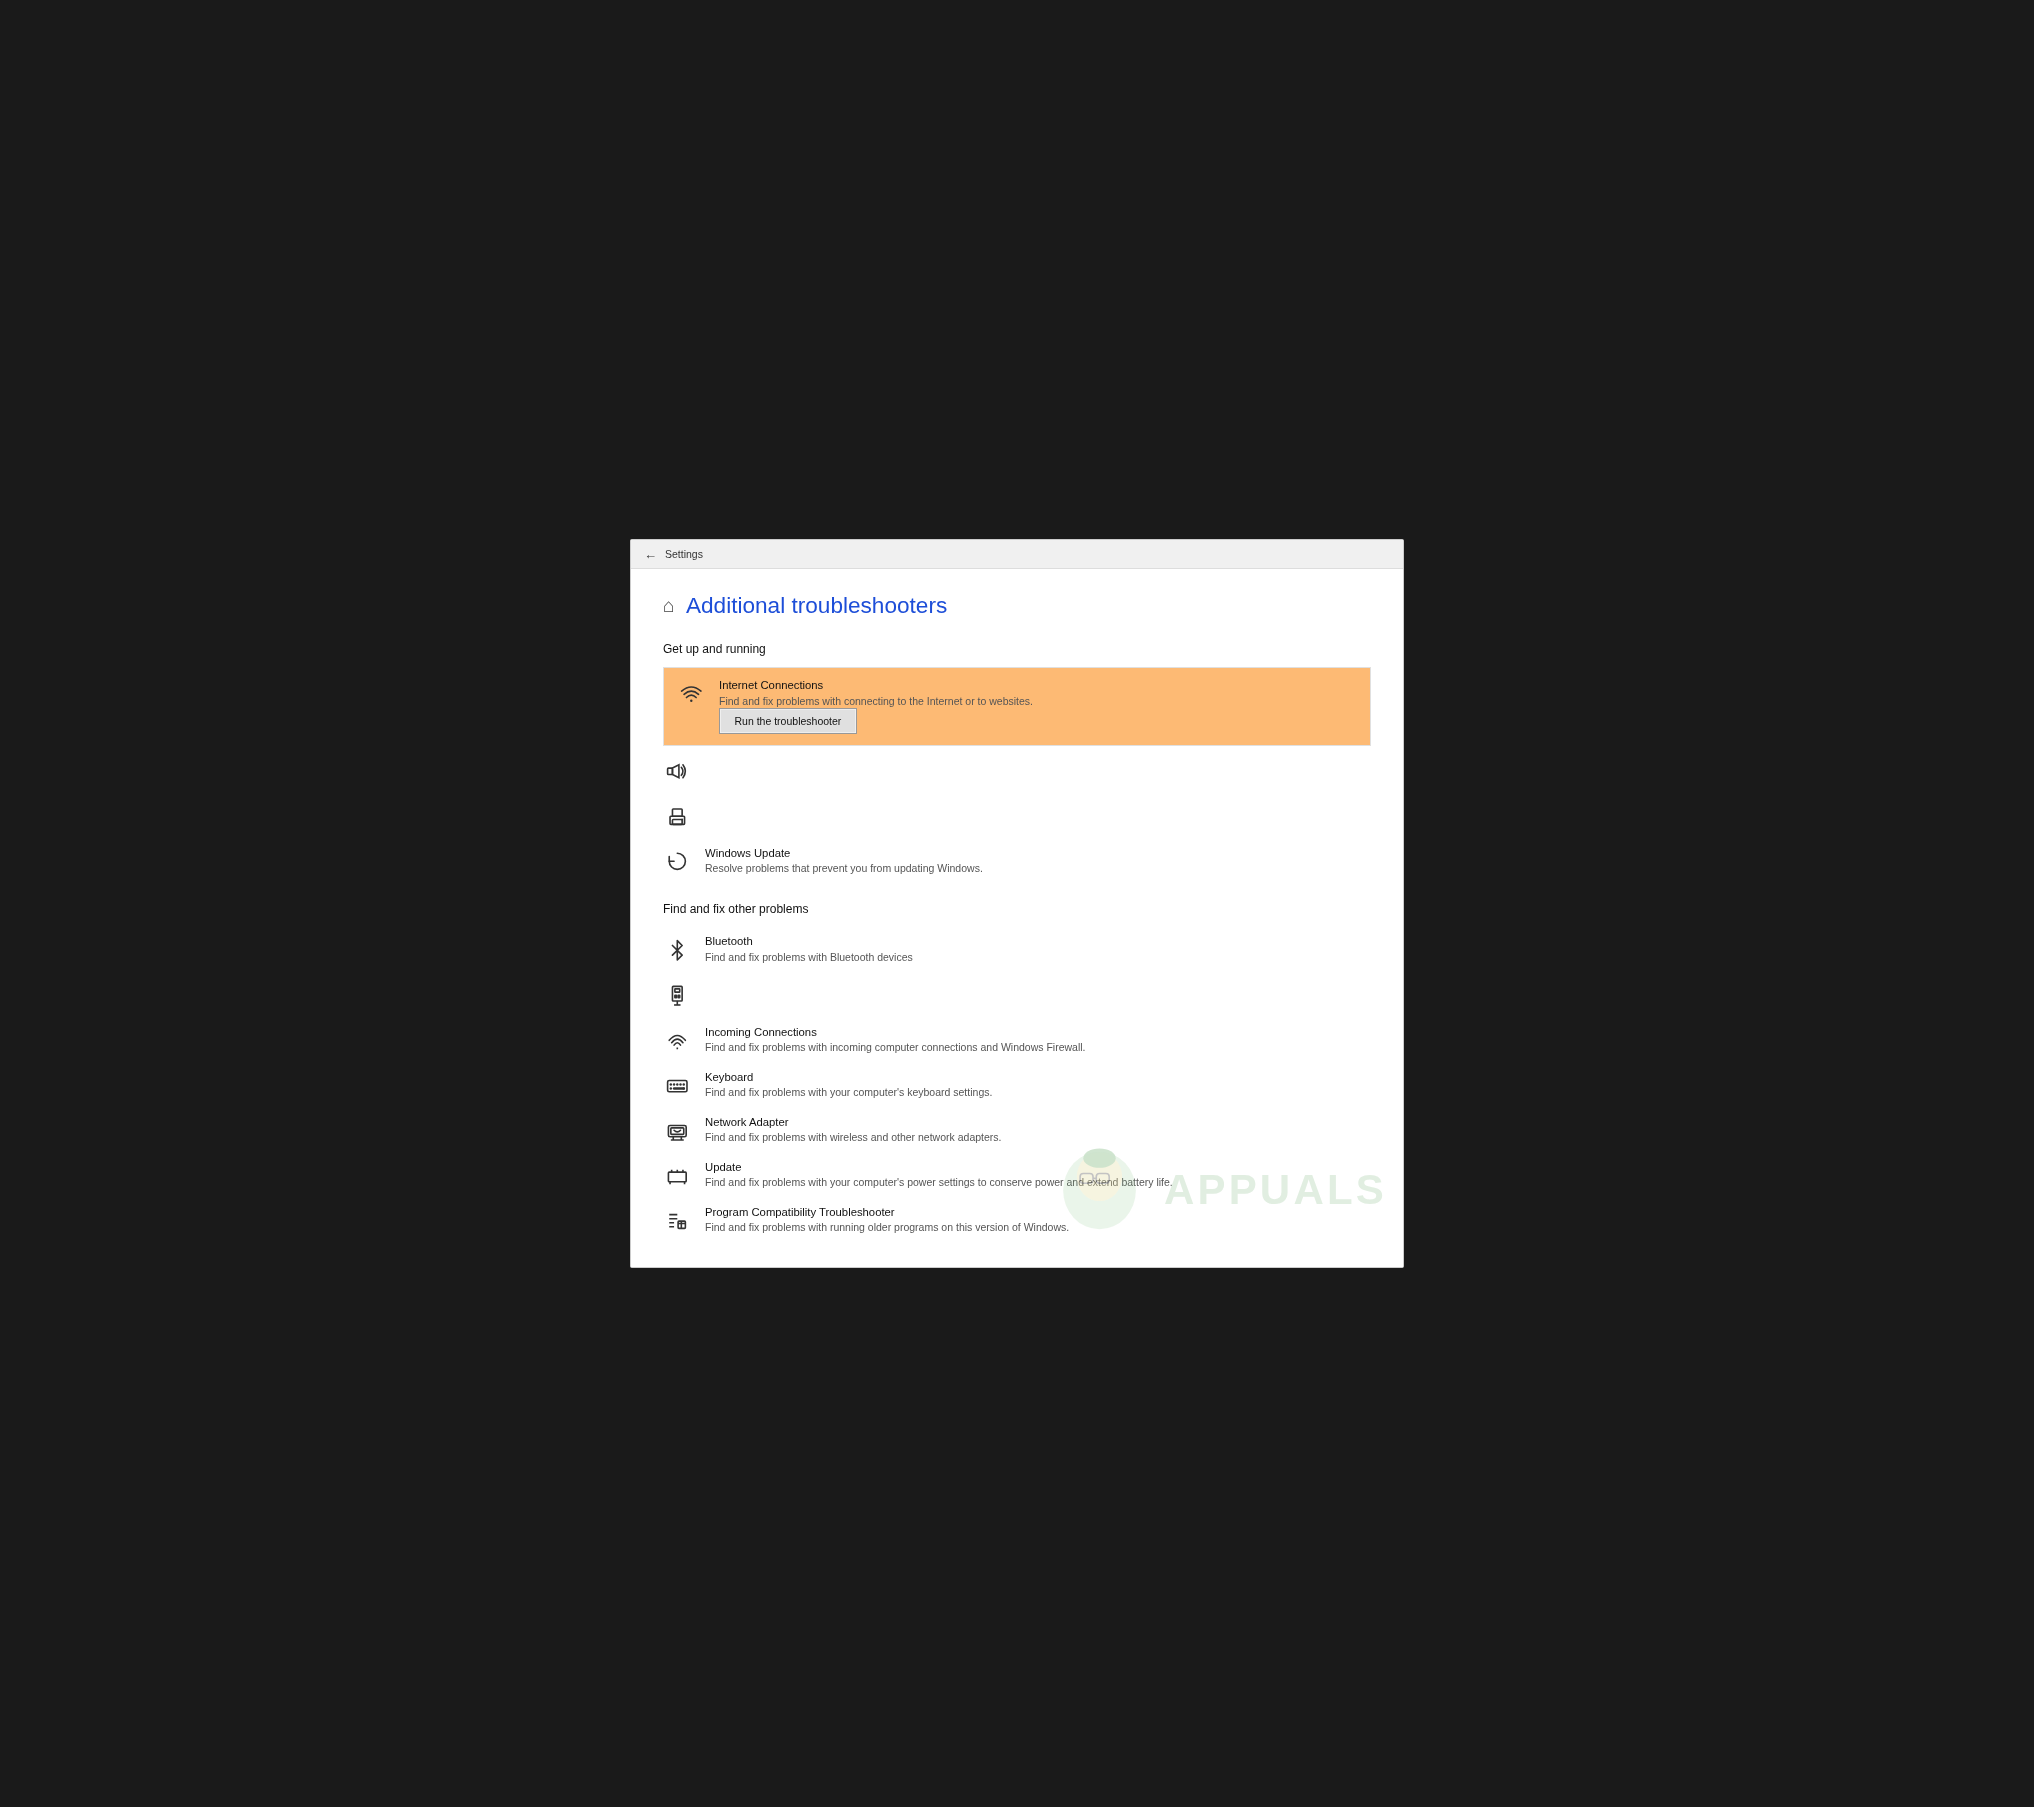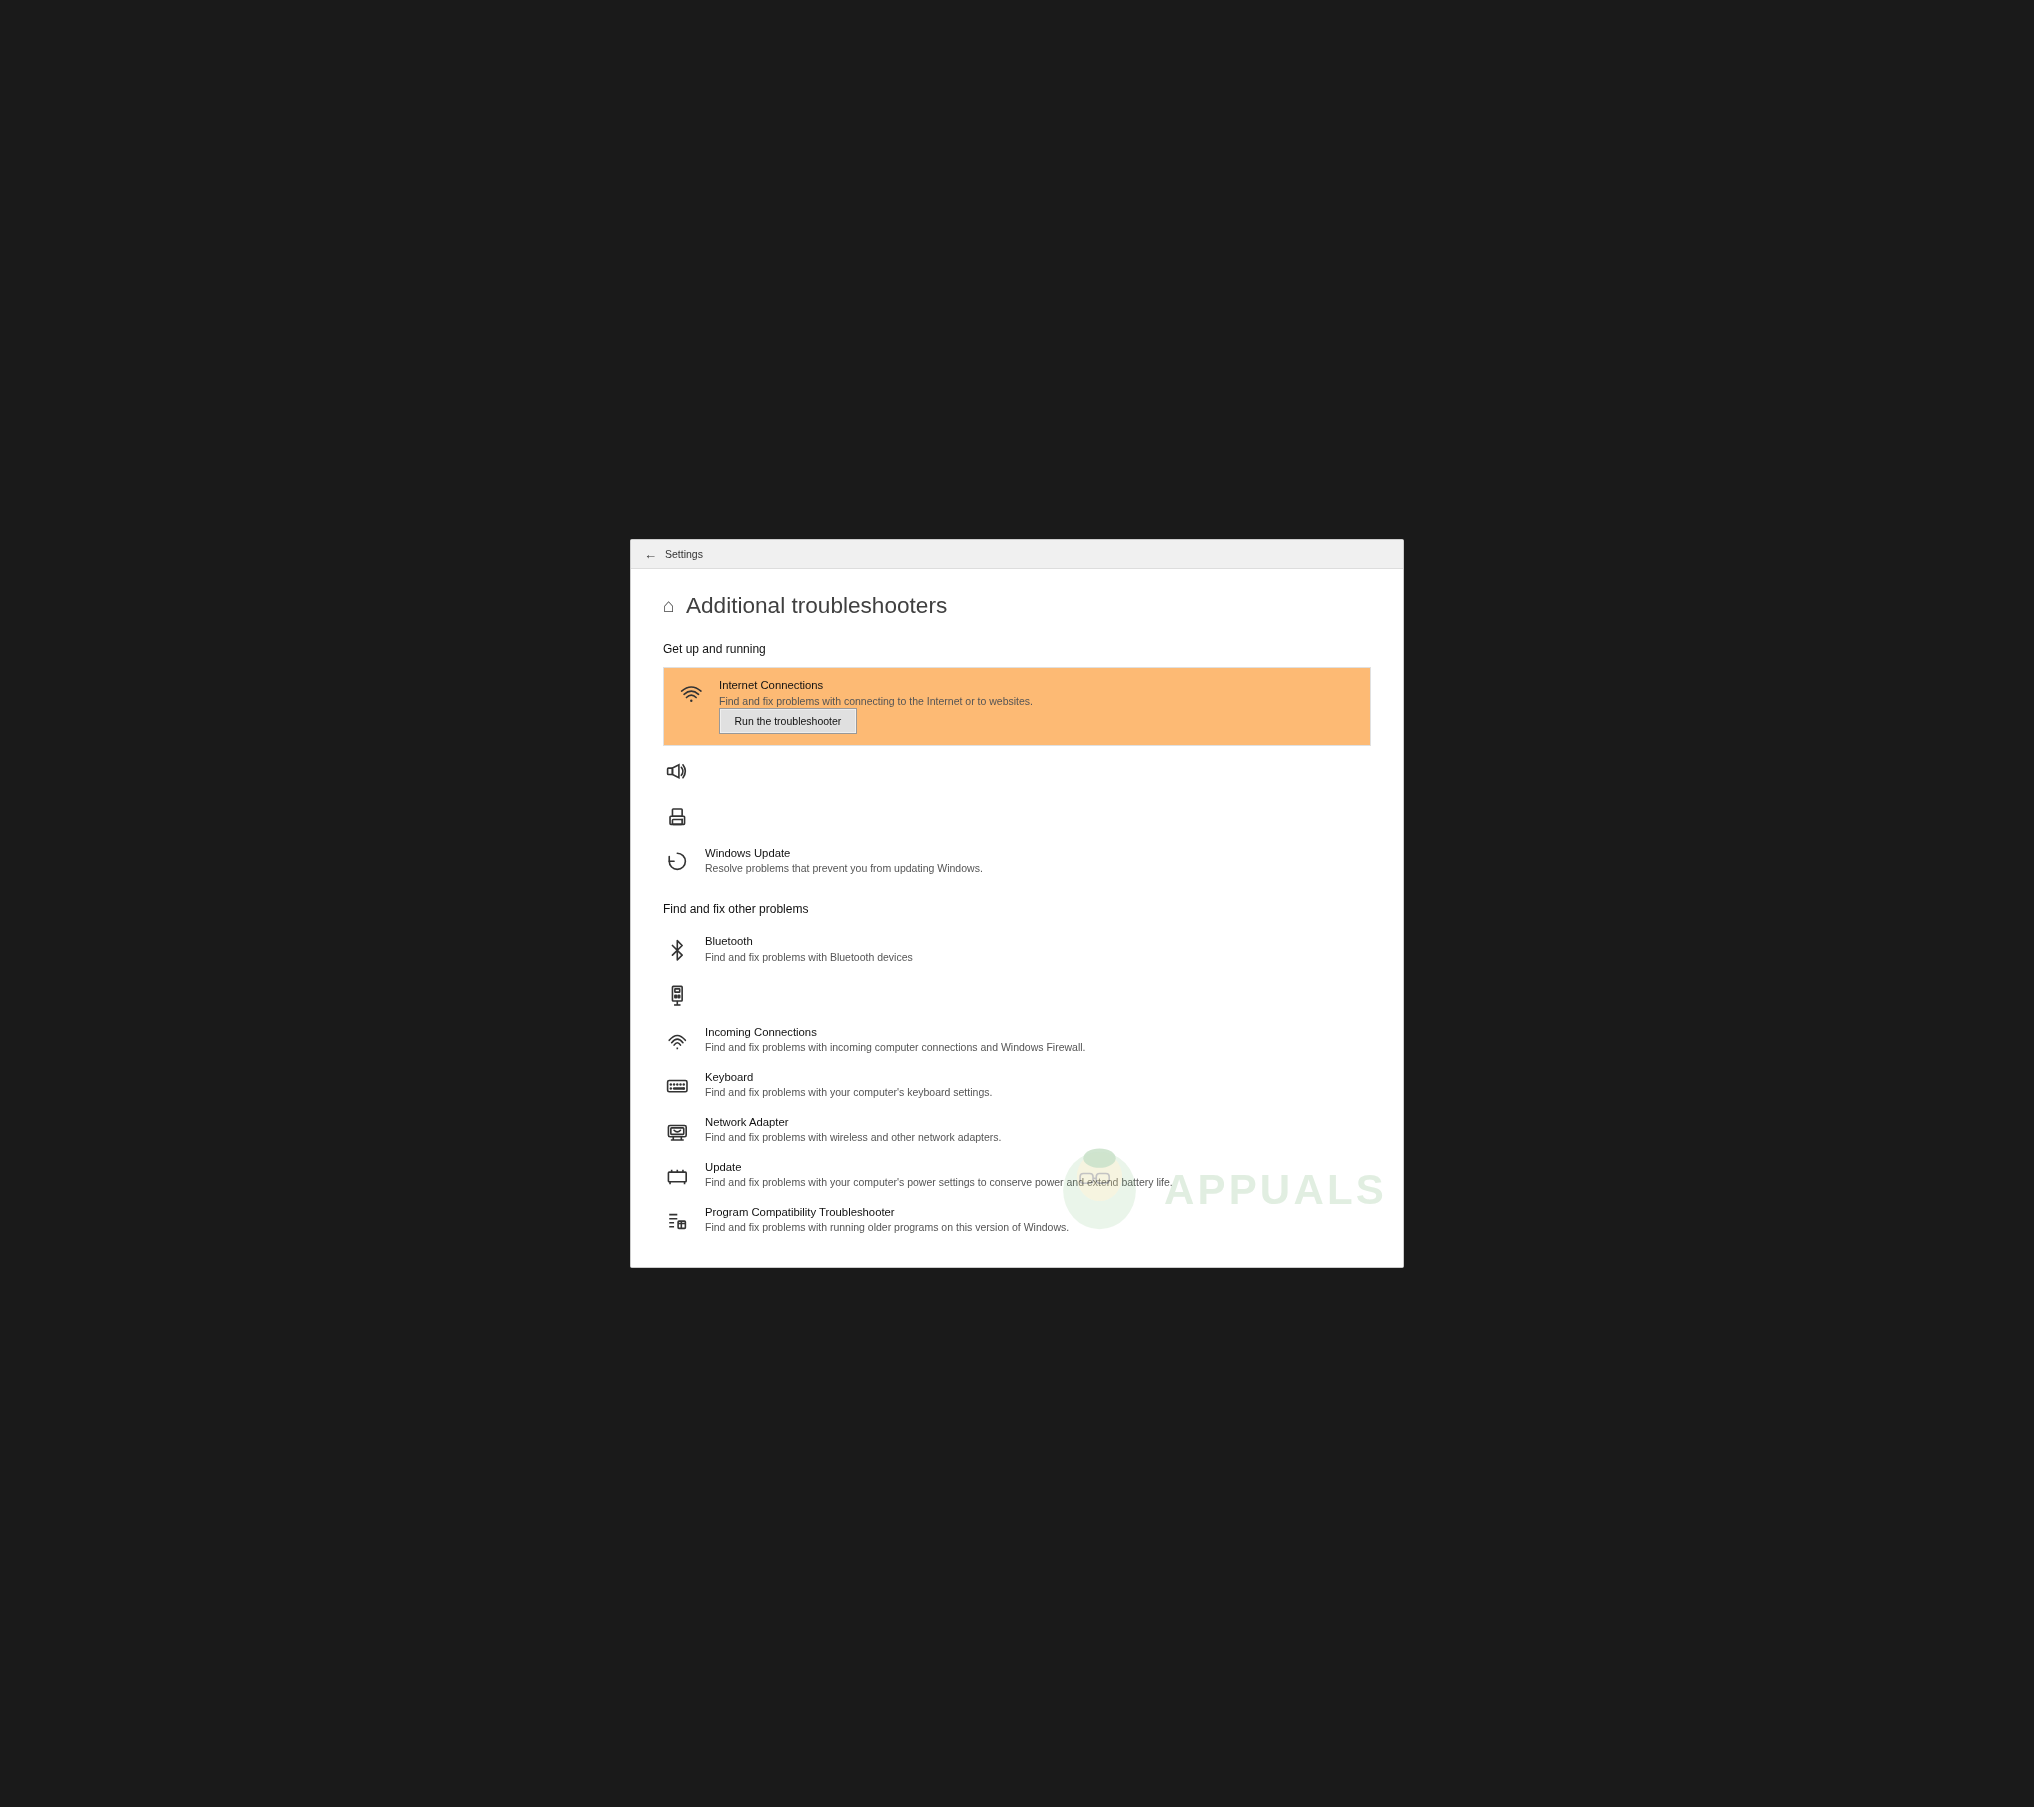--- a/index.html
+++ b/index.html
@@ -51,21 +51,21 @@
       gap: 11.3px;
       margin-bottom: 22.6px;
     }
     .home-icon {
       font-size: 19.3px;
       color: #444;
     }
     .page-title {
       font-size: 22.6px;
       font-weight: 300;
-      color: #404040;
+      color: #1d4ed8;
     }
     .section-title {
       font-size: 12px;
       font-weight: 400;
       color: #111;
       margin-bottom: 11.3px;
     }
     .troubleshooter-item {
       display: flex;
       align-items: flex-start;

